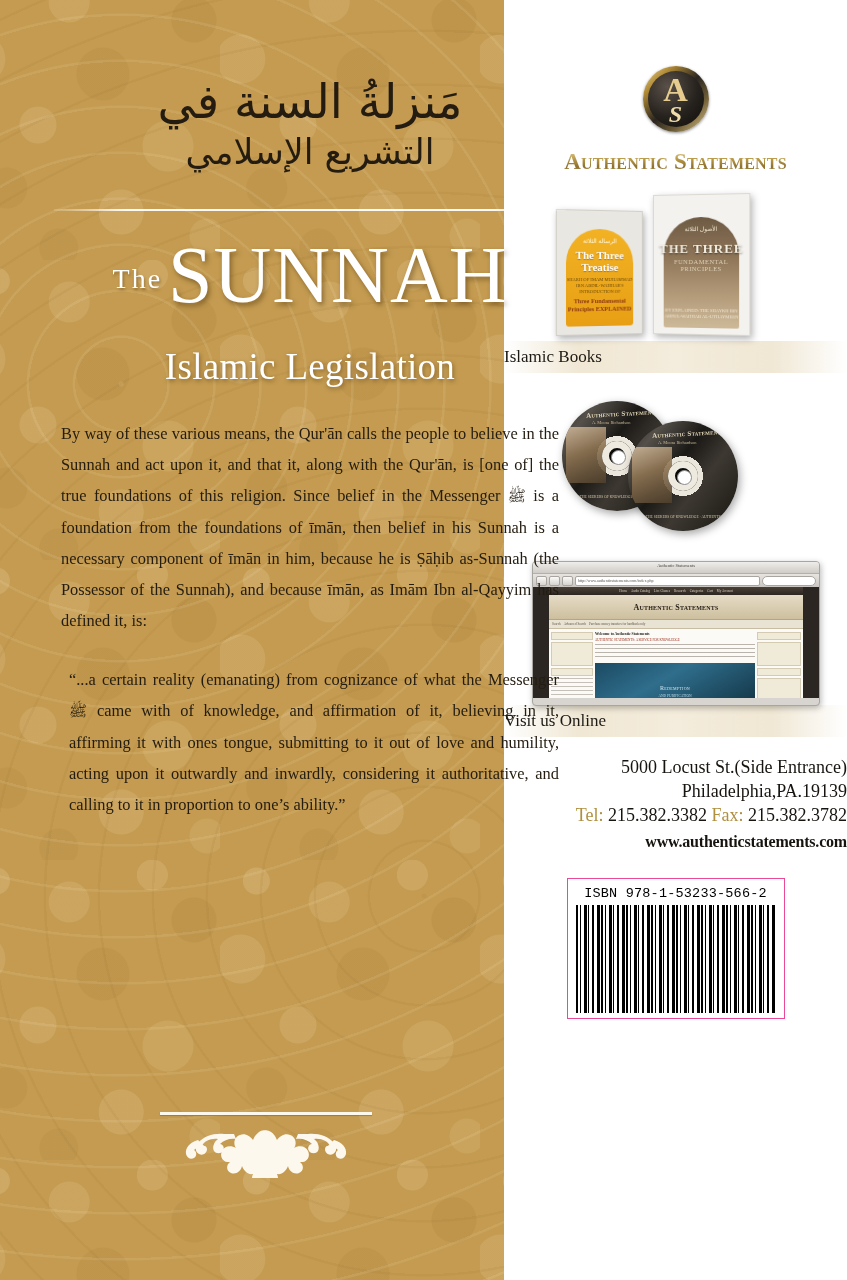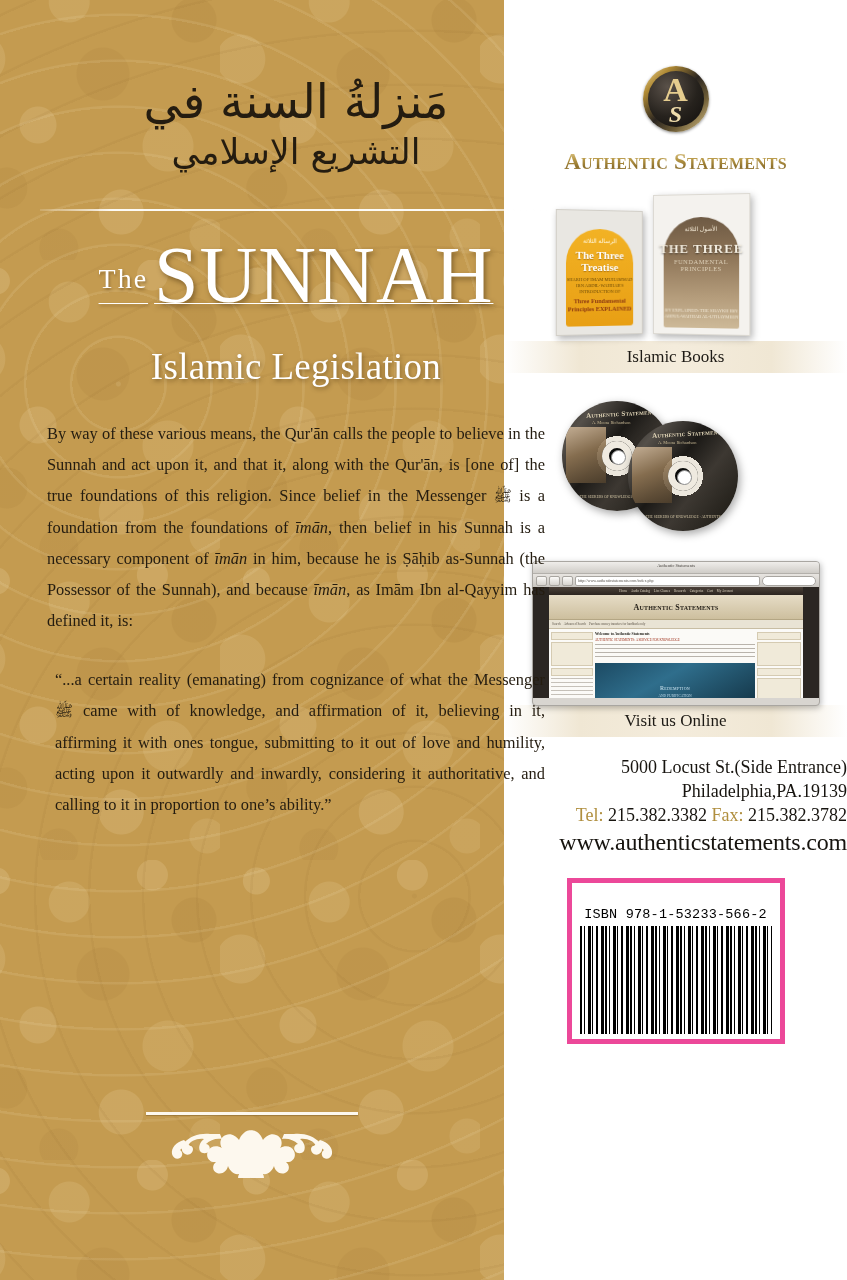--- a/index.html
+++ b/index.html
@@ -16,20 +16,21 @@
   }
 
   
   .gold-panel {
     position: absolute;
     left: 0; top: 0;
     width: 592px;
     height: 1280px;
     background-color: #c49b50;
     overflow: hidden;
+    padding-left: 14px;
   }
   
   .gold-panel::before {
     content: "";
     position: absolute;
     left: -40px; top: -40px; right: -40px; bottom: -40px;
     background-image:
       radial-gradient(circle at 14% 7%, rgba(255,240,205,.22) 0 13px, transparent 14px),
       radial-gradient(circle at 42% 14%, rgba(255,240,205,.16) 0 20px, transparent 21px),
       radial-gradient(circle at 74% 5%, rgba(255,240,205,.20) 0 15px, transparent 16px),
@@ -95,21 +96,20 @@
   }
   .rule {
     height: 2px;
     margin: 9px 40px 0 40px;
     background: linear-gradient(to right, rgba(255,255,255,.15), rgba(255,255,255,.95) 14%, rgba(255,255,255,.95) 86%, rgba(255,255,255,.15));
   }
   .sunnah-row {
     position: relative;
     margin-top: 12px;
     height: 108px;
-    text-decoration: underline;
   }
   .sunnah-word {
     font-size: 80px;
     letter-spacing: 1px;
     line-height: 104px;
     text-shadow: 2px 3px 5px rgba(70,45,10,.5);
     white-space: nowrap;
   }
   .the-small {
     font-size: 28px;
@@ -153,21 +153,21 @@
     font-size: 16.4px;
     line-height: 31px;
     text-align: justify;
   }
   .body-copy p { margin: 0; }
   .body-copy p + p { margin-top: 28px; margin-left: 8px; }
   .salla {
     font-family: "DejaVu Sans", sans-serif;
     font-size: 15px;
   }
-  .ital { font-style: italic; }
+  .ital { }
 
   
   .ornament {
     position: absolute;
     left: 0;
     top: 1112px;
     width: 504px;
     text-align: center;
   }
   .ornament-rule {
@@ -248,21 +248,20 @@
 
   
   .product { margin-top: 14px; }
   .product-art {
     height: 152px;
     position: relative;
   }
   .caption-band {
     height: 32px;
     line-height: 32px;
-    text-align: center;
     font-size: 17px;
     color: #1d1a15;
     background: linear-gradient(to right, rgba(240,231,212,0) 0%, #f0e7d4 22%, #f4ecdc 50%, #f0e7d4 78%, rgba(240,231,212,0) 100%);
   }
 
   
   .bk {
     position: absolute;
     bottom: 6px;
     box-shadow: 2px 3px 7px rgba(0,0,0,.3);
@@ -555,33 +554,33 @@
   
   .contact {
     margin-top: 18px;
     text-align: right;
     color: #17140f;
     font-size: 18px;
     line-height: 24px;
   }
   .contact .lbl { color: #b08f3f; }
   .contact .www {
-    font-weight: normal;
-    font-size: 24px;
+    font-weight: bold;
+    font-size: 16px;
     letter-spacing: -.2px;
     margin-top: 3px;
   }
 
   
   .barcode-box {
     width: 218px;
     margin: 24px auto 0 auto;
     background: #ffffff;
-    border: 5px solid #ec4899;
-    padding: 24px 8px 5px 8px;
+    border: 1px solid #ec4899;
+    padding: 7px 8px 5px 8px;
     box-sizing: border-box;
   }
   .barcode-isbn {
     text-align: center;
     font-family: "Liberation Mono", monospace;
     font-size: 13.5px;
     letter-spacing: .2px;
     color: #000;
     margin-bottom: 4px;
   }

